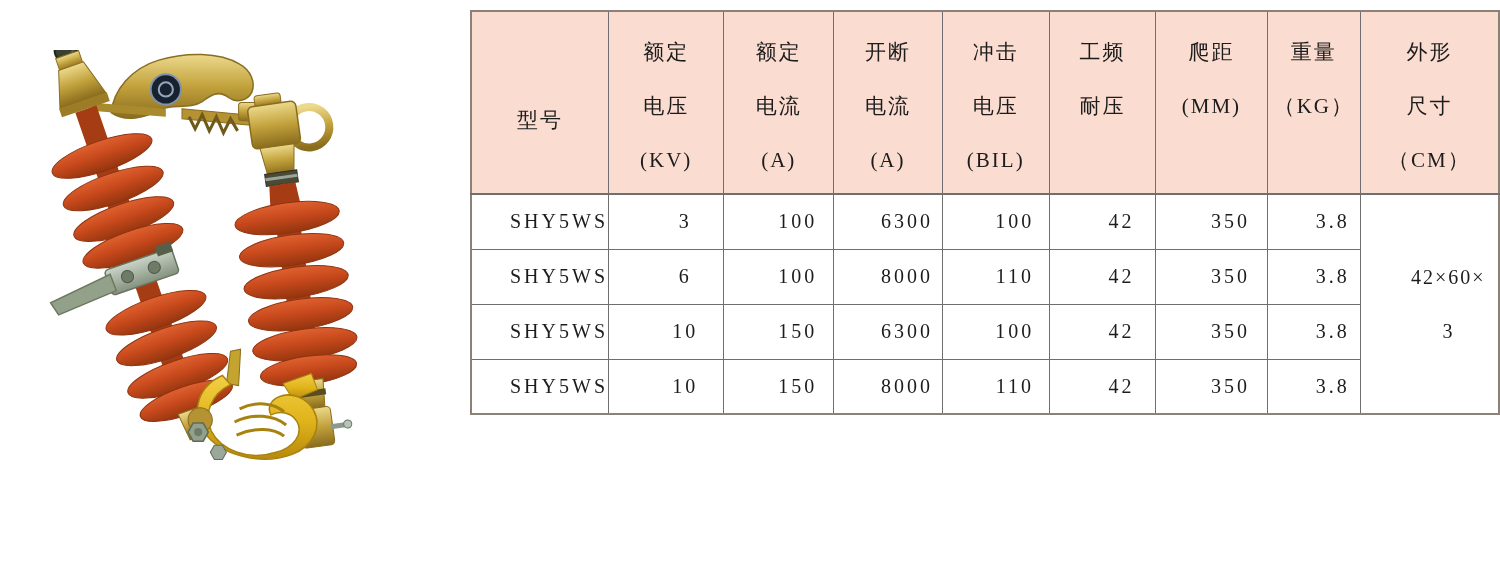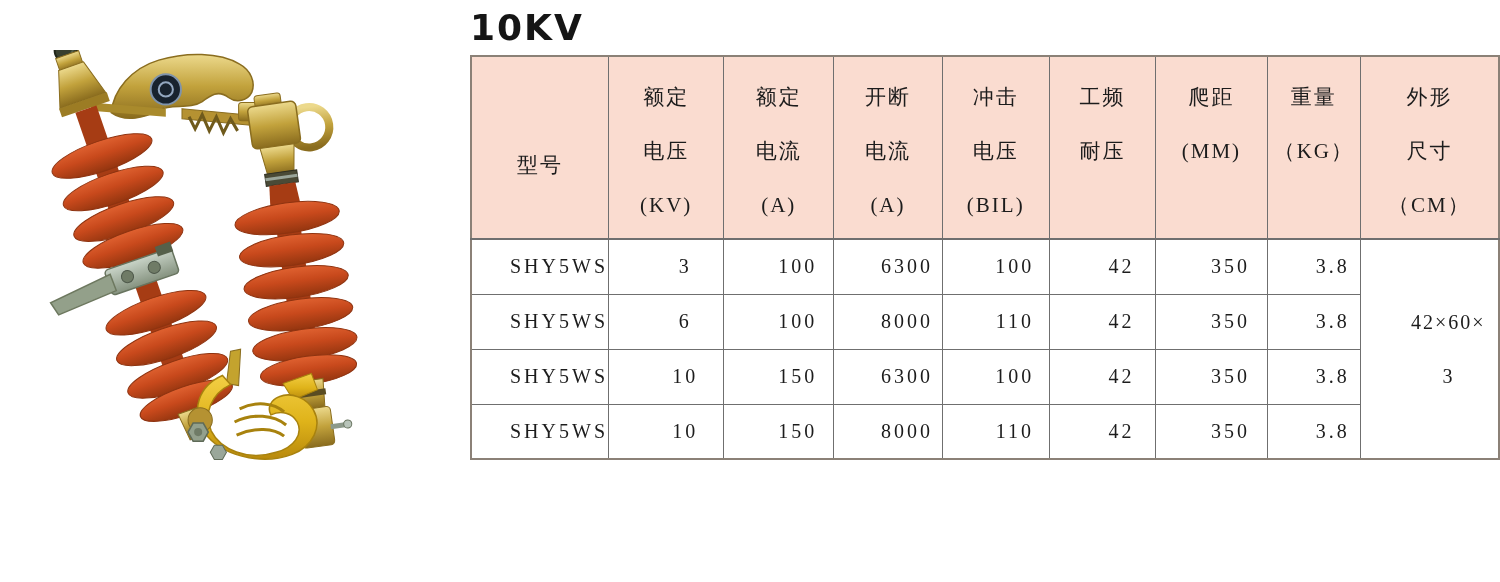--- a/index.html
+++ b/index.html
@@ -154,21 +154,20 @@
     <g>
       <circle cx="186" cy="366" r="12" fill="#b59232" stroke="#8a6d1f"></circle>
       <polygon points="194,378 189,387 179,387 174,378 179,369 189,369" fill="#93a08c" stroke="#5f6b58" stroke-width="1.5"></polygon>
       <circle cx="184" cy="378" r="4" fill="#6f7b66"></circle>
       <polygon points="212,398 208,405 200,405 196,398 200,391 208,391" fill="#9aa79a" stroke="#5f6b58"></polygon>
     </g>
   </svg>
 </div>
 
 <div class="content">
-  <div class="title">10KV</div>
   <table>
     <colgroup id="cols">
         <col style="width: 95px;">
         <col style="width: 120px;">
         <col style="width: 113px;">
         <col style="width: 110px;">
         <col style="width: 110px;">
         <col style="width: 110px;">
         <col style="width: 115px;">
         <col style="width: 94px;">

